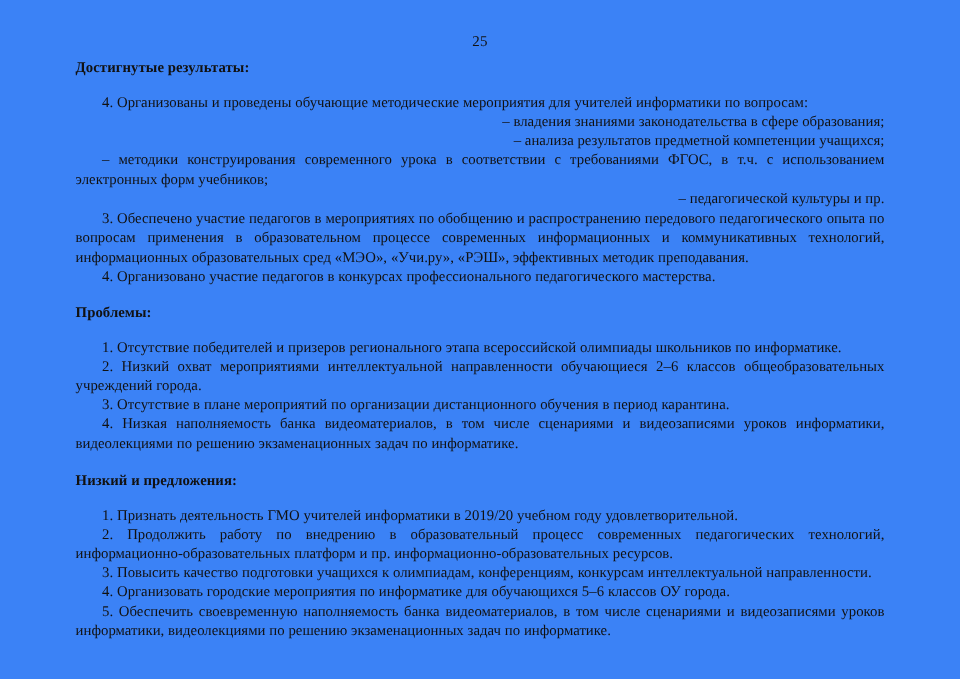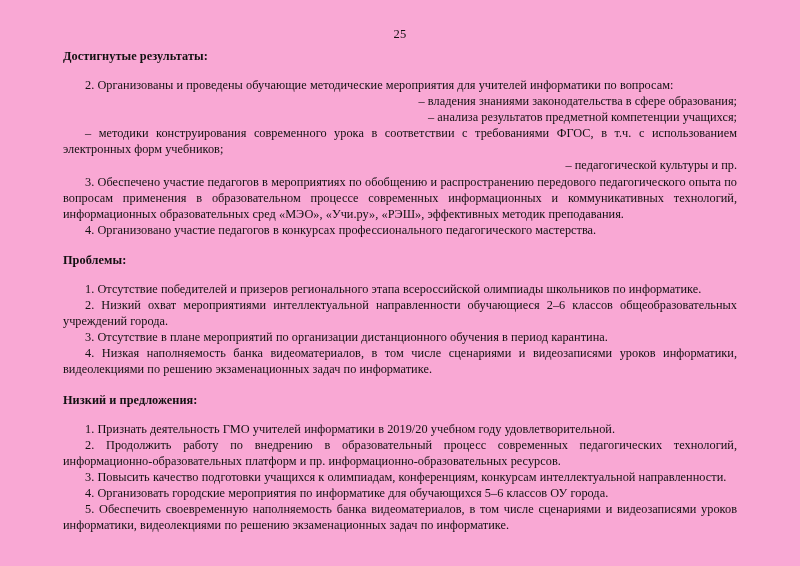--- a/index.html
+++ b/index.html
@@ -16,21 +16,21 @@
     color: #111111;
     -webkit-font-smoothing: antialiased;
   }
 
   .page {
     position: relative;
     width: 800px;
     height: 566px;
     box-sizing: border-box;
     padding: 0;
-    background: #f9a8d4;
+    background: #3b82f6;
   }
 
   .page-number {
     position: absolute;
     top: 27px;
     left: 0;
     width: 800px;
     text-align: center;
     font-size: 12.5px;
     line-height: 14px;
@@ -90,21 +90,21 @@
 
   <div class="page-number">25</div>
 
   <div class="content">
 
     <div class="section">
       <p class="section-heading">Достигнутые результаты:</p>
       <div class="heading-gap-bottom"></div>
 
 
-      <p class="para nojust">2. Организованы и проведены обучающие методические мероприятия для учителей информатики по вопросам:</p>
+      <p class="para nojust">4. Организованы и проведены обучающие методические мероприятия для учителей информатики по вопросам:</p>
 
       <p class="dash nojust">– владения знаниями законодательства в сфере образования;</p>
 
 
       <p class="dash nojust">– анализа результатов предметной компетенции учащихся;</p>
 
       <p class="dash">– методики конструирования современного урока в соответствии с требованиями ФГОС, в т.ч. с использованием электронных форм учебников;</p>
 
       <p class="dash nojust">– педагогической культуры и пр.</p>
 

